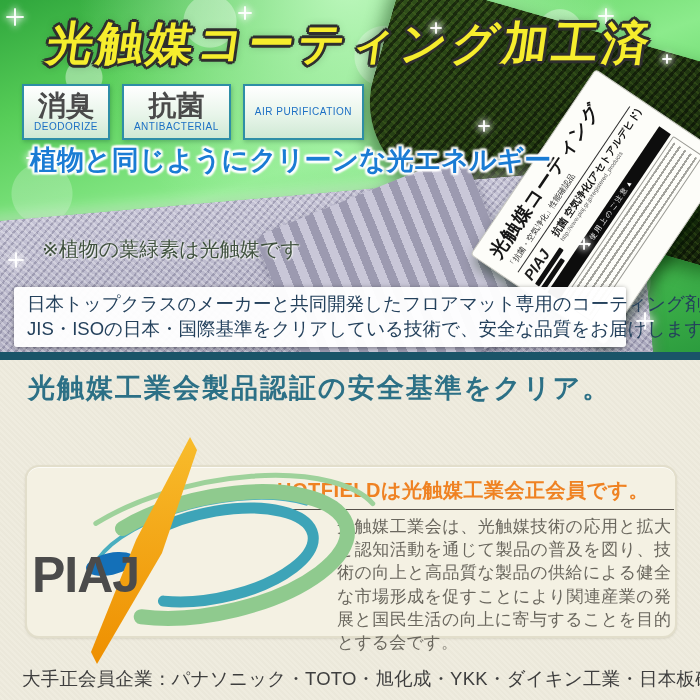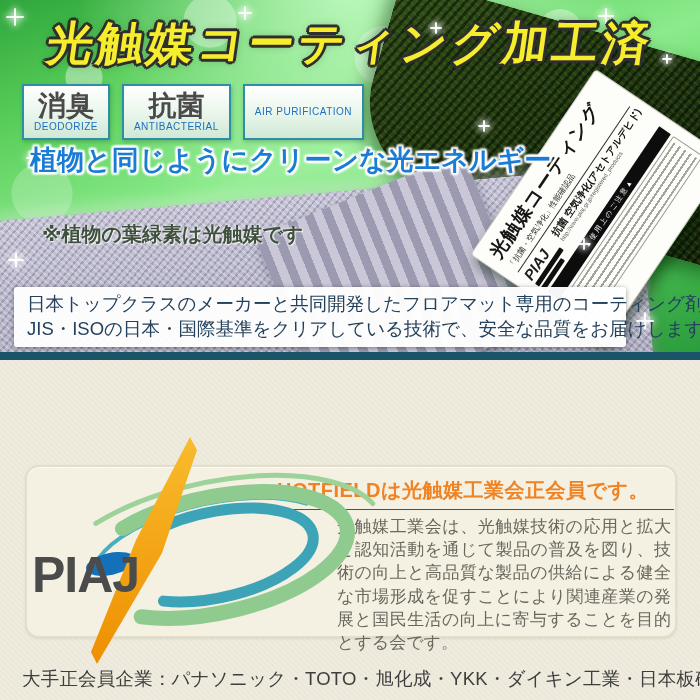--- a/index.html
+++ b/index.html
@@ -82,21 +82,21 @@
     min-height:56px; display:flex; flex-direction:column; align-items:center; justify-content:center;
     padding:3px 10px 4px; box-shadow:1px 2px 4px rgba(0,60,30,.25); }
   .badge-jp { font-size:28px; font-weight:bold; color:#4a4a4a; line-height:1.05; white-space:nowrap; }
   .badge-en { font-size:10px; font-weight:normal; color:#1c6fc4; letter-spacing:.5px; white-space:nowrap; }
 
   
   .lead { position:absolute; left:30px; top:146px; z-index:5; font-weight:bold; font-size:27px;
     line-height:29px; color:#1a7cd4; white-space:nowrap;
     text-shadow:-2px 0 2px #fff, 2px 0 2px #fff, 0 -2px 2px #fff, 0 2px 2px #fff,
       -2px -2px 2px #fff, 2px 2px 2px #fff, -2px 2px 2px #fff, 2px -2px 2px #fff; }
-  .lead-note { position:absolute; left:42px; top:221px; z-index:5; font-size:20px; font-weight:bold;
+  .lead-note { position:absolute; left:42px; top:236px; z-index:5; font-size:20px; font-weight:normal;
     color:#3f513e; white-space:nowrap;
     text-shadow:0 0 3px rgba(255,255,255,.9), 1px 1px 1px rgba(255,255,255,.7); }
 
   
   .info-box { position:absolute; left:14px; top:287px; width:612px; z-index:6;
     background:rgba(255,255,255,.96); padding:5px 13px 6px; border-radius:3px;
     box-shadow:0 1px 5px rgba(0,0,0,.4); }
   .info-box p { font-size:18.5px; line-height:24.5px; color:#24415c; white-space:nowrap; }
 
   .divider { width:700px; height:8px; background:#1a5468; }
@@ -193,20 +193,21 @@
   <div class="info-box">
     <p>日本トップクラスのメーカーと共同開発したフロアマット専用のコーティング剤を使用。</p>
     <p>JIS・ISOの日本・国際基準をクリアしている技術で、安全な品質をお届けします。</p>
   </div>
 </div>
 
 <div class="divider"></div>
 
 <div class="lower">
   <div class="section-heading">
+    <div>光触媒工業会製品認証の安全基準をクリア。</div>
   </div>
 
   <div class="member-box">
     <div class="mb-heading">HOTFIELDは光触媒工業会正会員です。</div>
     <div class="mb-underline"></div>
     <p class="mb-body">光触媒工業会は、光触媒技術の応用と拡大と認知活動を通じて製品の普及を図り、技術の向上と高品質な製品の供給による健全な市場形成を促すことにより関連産業の発展と国民生活の向上に寄与することを目的とする会です。</p>
   </div>
 
   <svg class="piaj-svg" viewBox="0 0 420 260" aria-hidden="true">
     <defs>

